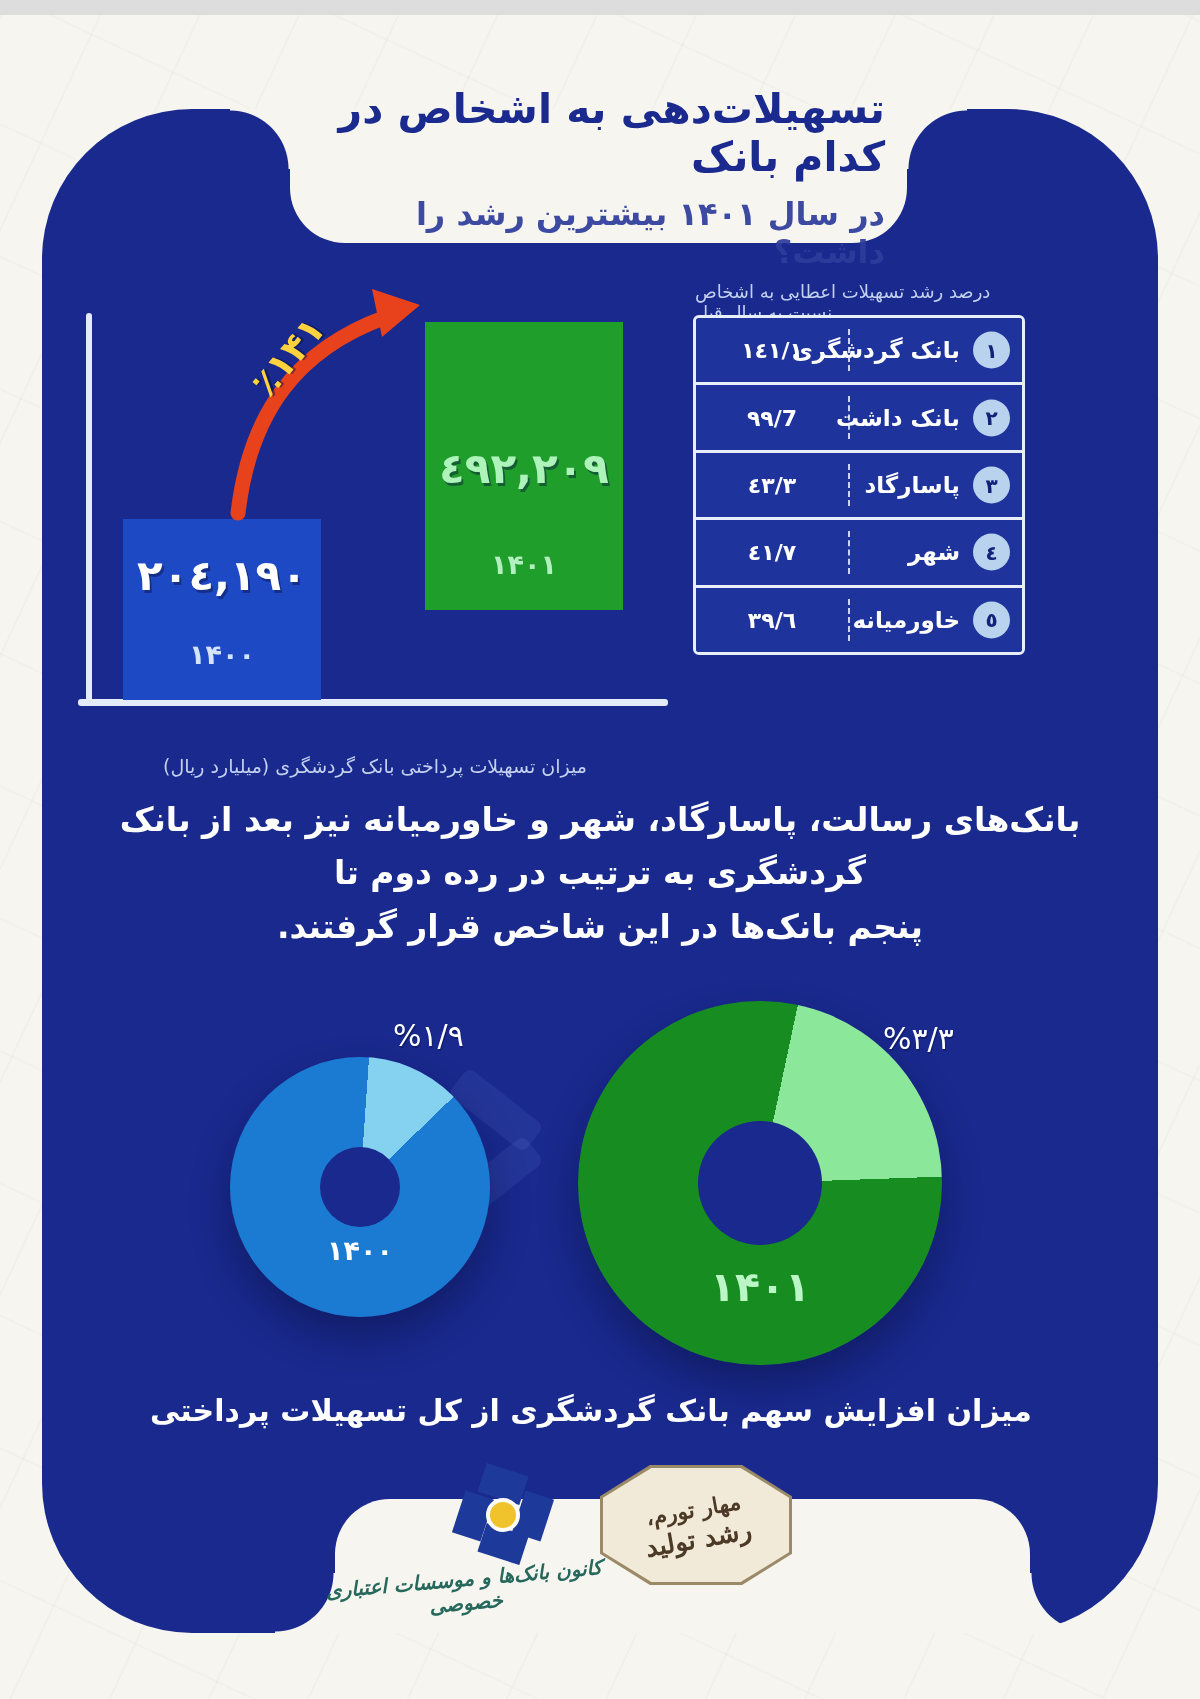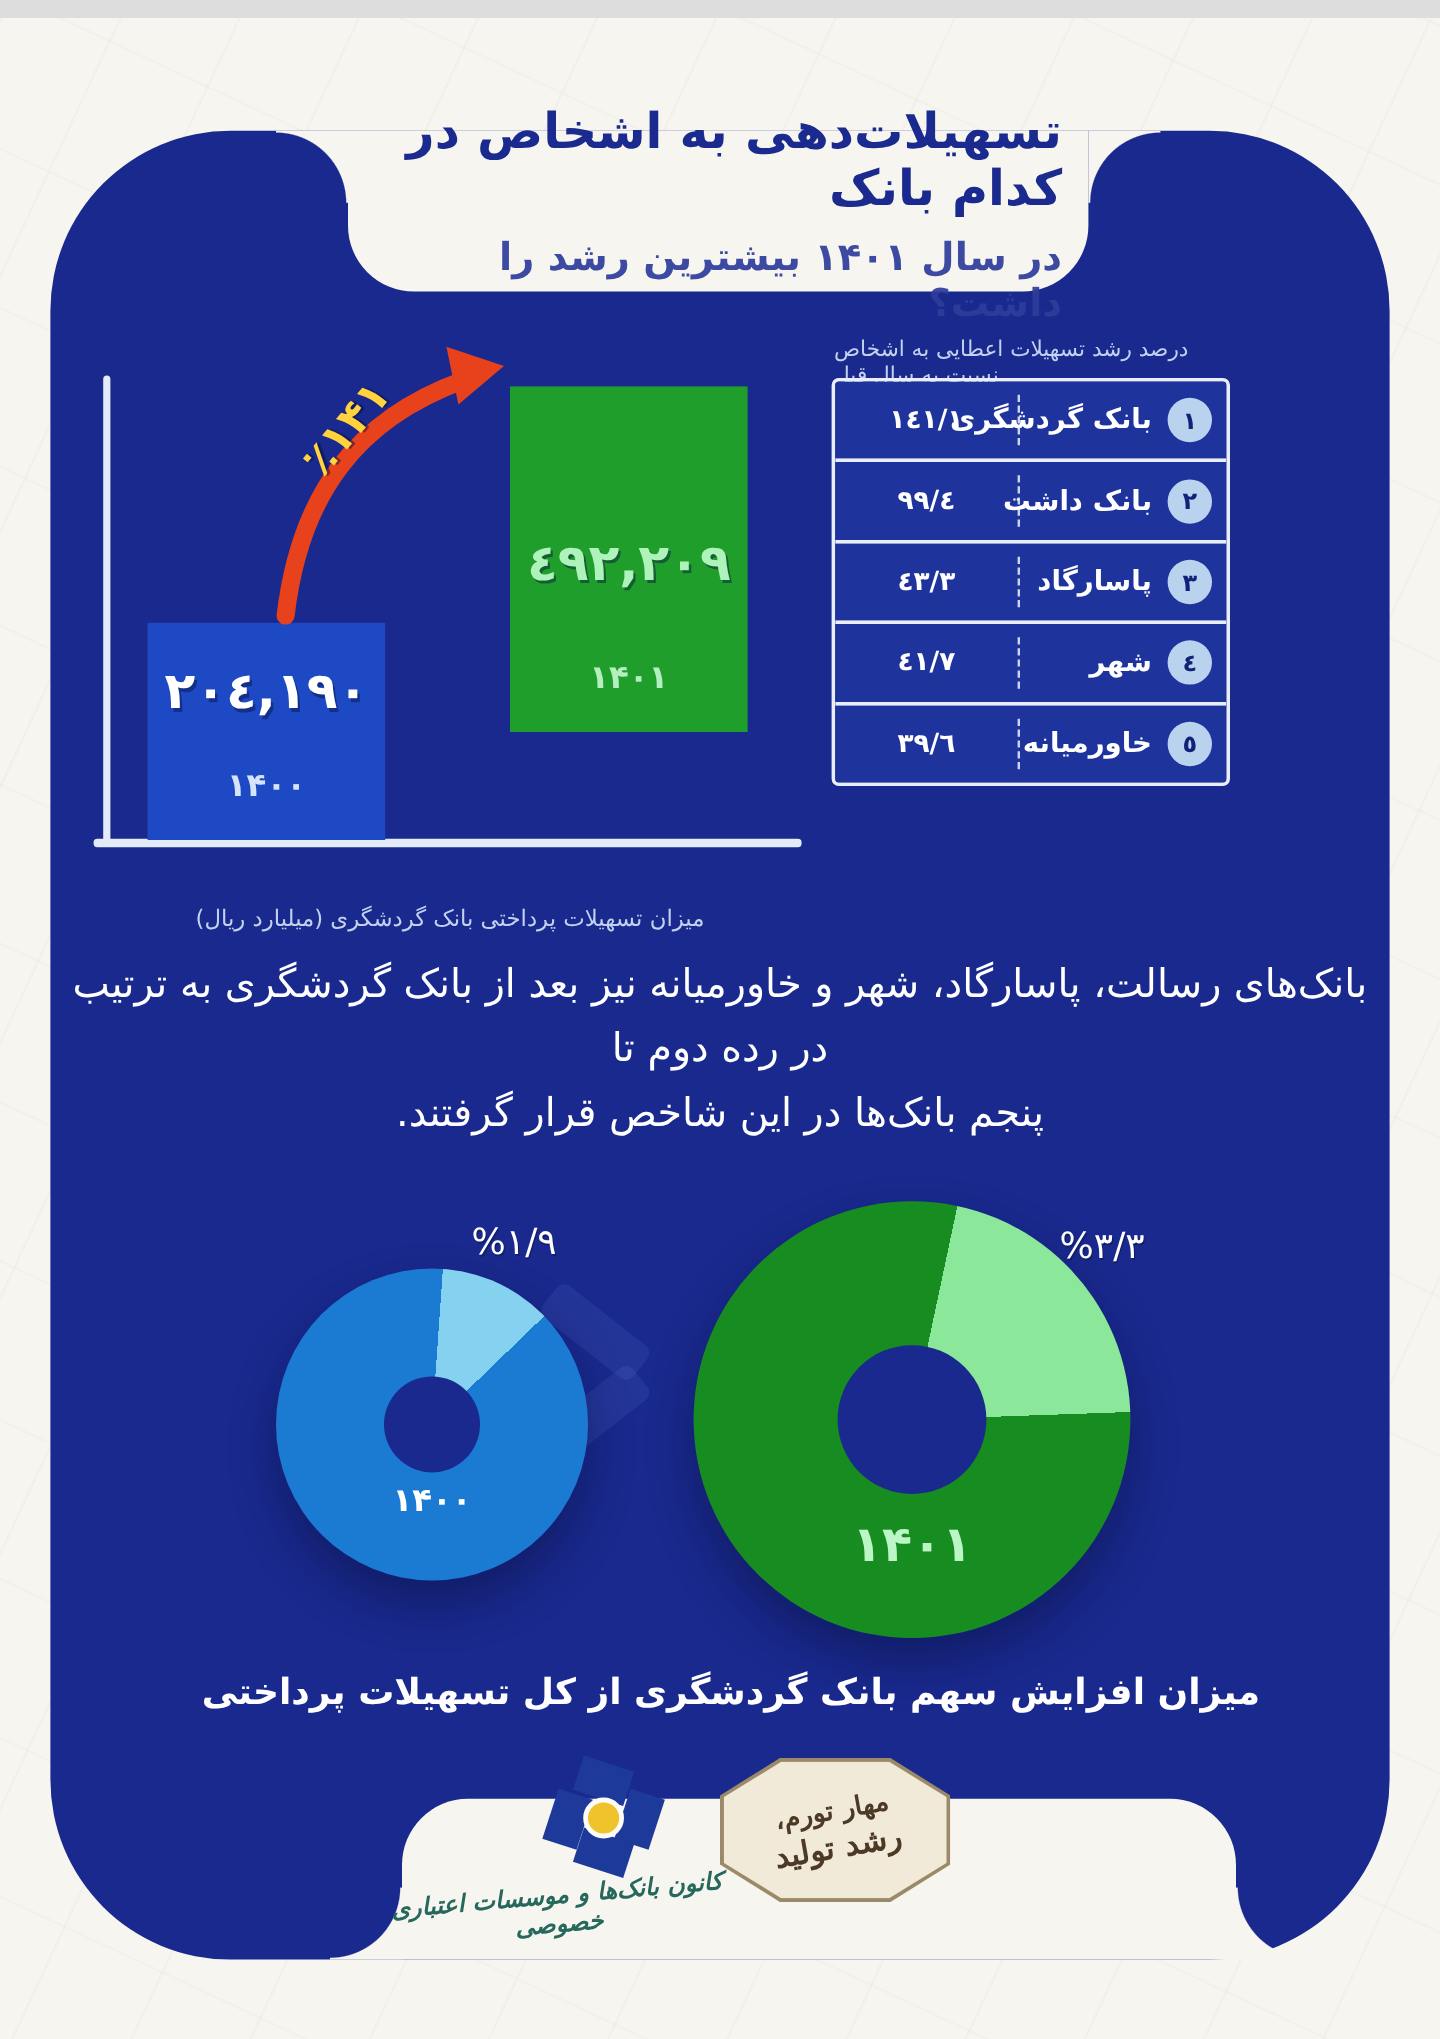--- a/index.html
+++ b/index.html
@@ -66,39 +66,39 @@
   .rank-row + .rank-row{border-top:3px solid #e9eefb;}
   .rank-num{position:absolute;right:12px;top:50%;transform:translateY(-50%);width:37px;height:37px;border-radius:50%;
     background:#b9d3ef;color:#142179;font-size:20px;font-weight:bold;display:flex;align-items:center;justify-content:center;}
   .rank-name{position:absolute;right:62px;top:50%;transform:translateY(-50%);color:#fff;font-size:23px;font-weight:bold;white-space:nowrap;}
   .rank-div{position:absolute;left:152px;top:11px;bottom:11px;border-left:2px dashed rgba(235,242,255,.85);}
   .rank-val{position:absolute;left:0;width:152px;top:50%;transform:translateY(-50%);text-align:center;
     color:#fff;font-size:22px;font-weight:bold;direction:ltr;}
 
   
   .para{position:absolute;left:60px;top:778px;width:1080px;direction:rtl;text-align:center;color:#fff;
-    font-size:33px;font-weight:normal;line-height:1.62;}
+    font-size:33px;font-weight:bold;line-height:1.62;}
 
   
   .donut{position:absolute;border-radius:50%;box-shadow:0 20px 38px rgba(4,10,45,.38);}
   .donut .hole{position:absolute;left:50%;top:50%;transform:translate(-50%,-50%);border-radius:50%;background:var(--panel);}
   .donut-1400{left:230px;top:1042px;width:260px;height:260px;}
   .donut-1400 .hole{width:80px;height:80px;}
   .donut-1401{left:578px;top:986px;width:364px;height:364px;}
   .donut-1401 .hole{width:124px;height:124px;}
   .donut-year{position:absolute;width:100%;text-align:center;}
   .donut-1400 .donut-year{top:178px;color:#fff;font-size:27px;font-weight:bold;}
   .donut-1401 .donut-year{top:262px;color:#bdf6c6;font-size:41px;font-weight:bold;}
   .pct{position:absolute;color:#fff;font-size:30px;font-weight:normal;direction:ltr;text-shadow:1px 2px 0 rgba(8,16,60,.4);}
   .pct-left{left:393px;top:1003px;}
   .pct-right{left:883px;top:1006px;}
   .chev{position:absolute;width:96px;height:34px;background:rgba(140,170,255,.10);border-radius:8px;}
   .chev.a{left:448px;top:1078px;transform:rotate(38deg);}
   .chev.b{left:448px;top:1146px;transform:rotate(-38deg);}
-  .donut-caption{position:absolute;left:150px;top:1378px;width:900px;text-align:right;direction:rtl;
+  .donut-caption{position:absolute;left:150px;top:1378px;width:900px;text-align:left;direction:rtl;
     color:#fff;font-size:30px;font-weight:bold;}
 
   
   .assoc-logo{position:absolute;left:455px;top:1452px;width:96px;height:96px;}
   .assoc-logo .blade{position:absolute;width:44px;height:30px;background:#1d3a9a;}
   .assoc-logo .b1{left:26px;top:2px;transform:rotate(18deg);}
   .assoc-logo .b2{left:56px;top:34px;transform:rotate(108deg);}
   .assoc-logo .b3{left:26px;top:62px;transform:rotate(198deg);}
   .assoc-logo .b4{left:-4px;top:34px;transform:rotate(288deg);}
   .assoc-logo .core{position:absolute;left:50%;top:50%;transform:translate(-50%,-50%);width:34px;height:34px;
@@ -157,21 +157,21 @@
     <div class="rank-row">
       <span class="rank-num">١</span>
       <span class="rank-name">بانک گردشگری</span>
       <span class="rank-div"></span>
       <span class="rank-val">١٤١/١</span>
     </div>
     <div class="rank-row">
       <span class="rank-num">٢</span>
       <span class="rank-name">بانک داشت</span>
       <span class="rank-div"></span>
-      <span class="rank-val">٩٩/٤</span>
+      <span class="rank-val">٩٩/7</span>
     </div>
     <div class="rank-row">
       <span class="rank-num">٣</span>
       <span class="rank-name">پاسارگاد</span>
       <span class="rank-div"></span>
       <span class="rank-val">٤٣/٣</span>
     </div>
     <div class="rank-row">
       <span class="rank-num">٤</span>
       <span class="rank-name">شهر</span>

